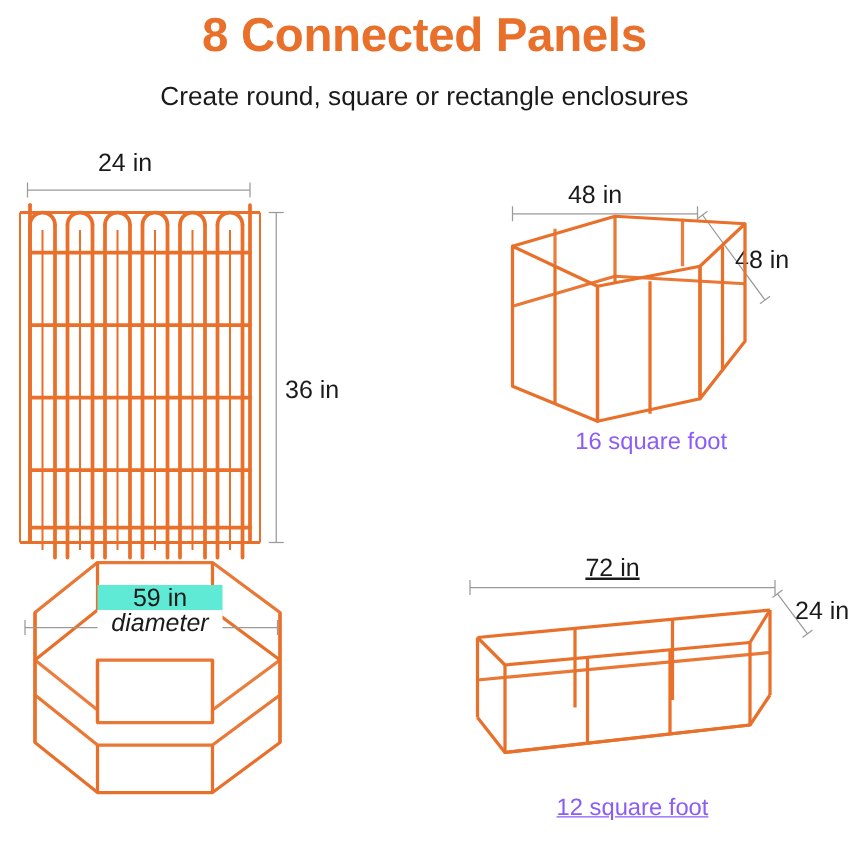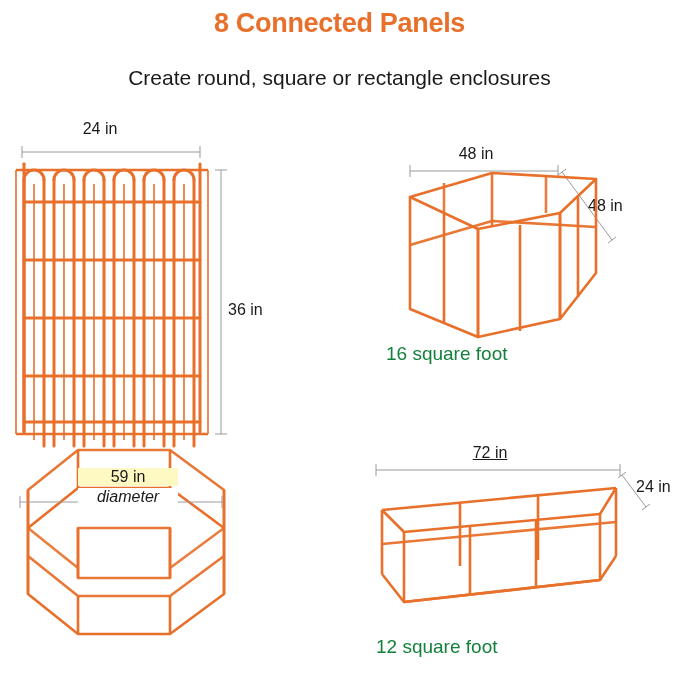--- a/index.html
+++ b/index.html
@@ -19,42 +19,43 @@
     position: relative;
     width: 679px;
     height: 689px;
   }
   .title {
     position: absolute;
     top: 8px;
     left: 0;
     width: 679px;
     text-align: center;
-    font-size: 27px;
+    font-size: 38px;
     font-weight: bold;
     color: #E8702A;
     letter-spacing: -0.3px;
   }
   .subtitle {
     position: absolute;
     top: 66px;
     left: 0;
     width: 679px;
     text-align: center;
     font-size: 21px;
     color: #1a1a1a;
   }
   .panel-caption {
     position: absolute;
     font-size: 19px;
-    color: #15803d;
+    color: #8b5cf6;
+    text-align: center;
   }
   .dim-label {
     position: absolute;
-    font-size: 16px;
+    font-size: 20px;
     color: #1a1a1a;
     text-align: center;
     white-space: nowrap;
   }
   svg {
     position: absolute;
     overflow: visible;
   }
   .fig {
     position: absolute;
@@ -201,21 +202,21 @@
         <path d="M18 100 L68 140" opacity="0.9"></path>
         <path d="M214 100 L160 140" opacity="0.9"></path>
       </g>
     </svg>
 
     <svg width="230" height="20" style="left:14px; top:72px;">
       <line x1="6" y1="10" x2="208" y2="10" stroke="#9a9a9a" stroke-width="1"></line>
       <line x1="6" y1="4" x2="6" y2="16" stroke="#9a9a9a" stroke-width="1"></line>
       <line x1="208" y1="4" x2="208" y2="16" stroke="#9a9a9a" stroke-width="1"></line>
     </svg>
-    <div class="dim-label" style="left:78px; top:48px; width:100px; background:#fef9c3;">59 in</div>
+    <div class="dim-label" style="left:78px; top:48px; width:100px; background:#5eead4;">59 in</div>
     <div class="dim-label" style="left:78px; top:68px; width:100px; background:#ffffff;font-style:italic;">diameter</div>
 
   </div>
 
   <div class="fig" style="left:350px; top:440px; width:320px; height:230px;">
 
     <svg width="290" height="26" style="left:20px; top:12px;">
       <line x1="6" y1="12" x2="6" y2="24" stroke="#9a9a9a" stroke-width="1"></line>
       <line x1="250" y1="12" x2="250" y2="24" stroke="#9a9a9a" stroke-width="1"></line>
       <line x1="6" y1="18" x2="250" y2="18" stroke="#9a9a9a" stroke-width="1"></line>
@@ -248,16 +249,16 @@
         <path d="M172 49 L172 118"></path>
 
         <path d="M18 40 L40 62"></path>
         <path d="M18 104 L40 132"></path>
 
         <path d="M252 18 L236 44"></path>
         <path d="M252 86 L236 110"></path>
       </g>
     </svg>
 
-    <div class="panel-caption" style="left:26px; top:196px; width:280px;">12 square foot</div>
+    <div class="panel-caption" style="left:16px; top:196px; width:280px;text-decoration:underline;">12 square foot</div>
   </div>
 
 </div>
 
 </body></html>

